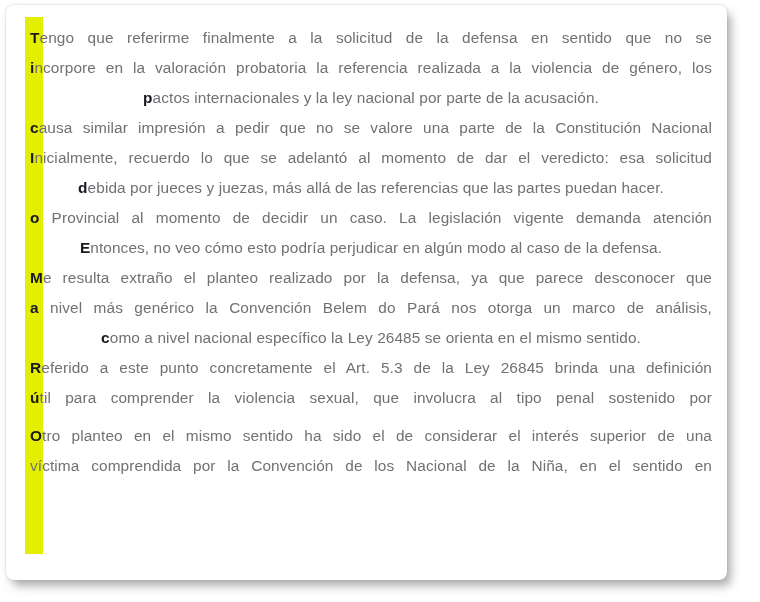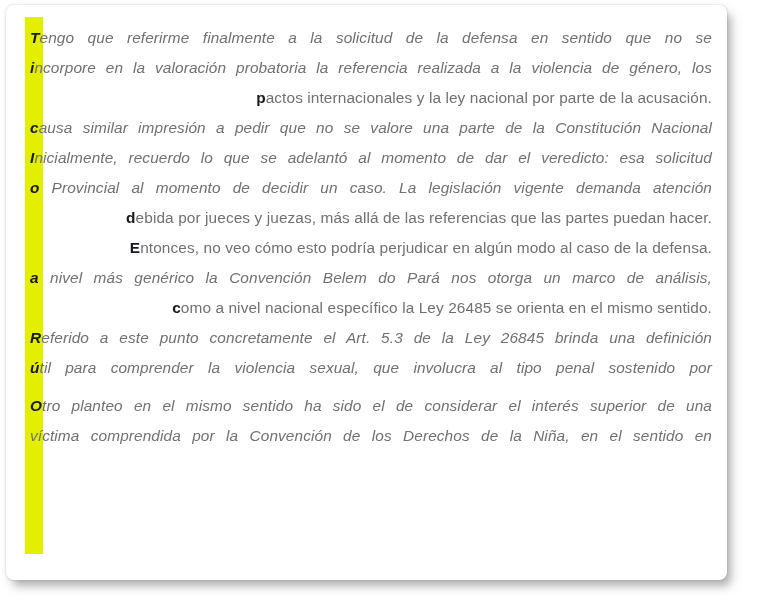--- a/index.html
+++ b/index.html
@@ -37,50 +37,50 @@
     top: 18px;
     width: 682px;
     z-index: 1;
   }
   .line {
     font-size: 15.4px;
     line-height: 30px;
     height: 30px;
     color: #717171;
     white-space: normal;
-    text-align: right;
+    text-align: center;
     letter-spacing: 0.1px;
   }
   .line.stretch {
     text-align: justify;
     text-align-last: justify;
-    font-style: italic;
   }
   .line.gap {
     margin-top: 8px;
   }
   .drop {
     font-weight: 700;
     color: #18181f;
   }
 </style>
 </head>
 <body>
 
 <div class="page">
   <div class="highlight-bar"></div>
   <div class="content">
       <div class="line stretch"><span class="drop">T</span>engo que referirme finalmente a la solicitud de la defensa en sentido que no se</div>
       <div class="line stretch"><span class="drop">i</span>ncorpore en la valoración probatoria la referencia realizada a la violencia de género, los</div>
       <div class="line"><span class="drop">p</span>actos internacionales y la ley nacional por parte de la acusación.</div>
       <div class="line stretch"><span class="drop">c</span>ausa similar impresión a pedir que no se valore una parte de la Constitución Nacional</div>
       <div class="line stretch"><span class="drop">I</span>nicialmente, recuerdo lo que se adelantó al momento de dar el veredicto: esa solicitud</div>
+      <div class="line"><span class="drop">d</span>ebida por jueces y juezas, más allá de las referencias que las partes puedan hacer.</div>
       <div class="line stretch"><span class="drop">o</span> Provincial al momento de decidir un caso. La legislación vigente demanda atención</div>
-      <div class="line"><span class="drop">d</span>ebida por jueces y juezas, más allá de las referencias que las partes puedan hacer.</div>
       <div class="line"><span class="drop">E</span>ntonces, no veo cómo esto podría perjudicar en algún modo al caso de la defensa.</div>
+      <div class="line stretch"><span class="drop">M</span>e resulta extraño el planteo realizado por la defensa, ya que parece desconocer que</div>
       <div class="line stretch"><span class="drop">a</span> nivel más genérico la Convención Belem do Pará nos otorga un marco de análisis,</div>
       <div class="line"><span class="drop">c</span>omo a nivel nacional específico la Ley 26485 se orienta en el mismo sentido.</div>
       <div class="line stretch"><span class="drop">R</span>eferido a este punto concretamente el Art. 5.3 de la Ley 26845 brinda una definición</div>
       <div class="line stretch"><span class="drop">ú</span>til para comprender la violencia sexual, que involucra al tipo penal sostenido por</div>
       <div class="line stretch gap"><span class="drop">O</span>tro planteo en el mismo sentido ha sido el de considerar el interés superior de una</div>
-      <div class="line stretch">víctima comprendida por la Convención de los Derechos de la Niña, en el sentido en</div>
+      <div class="line stretch">víctima comprendida por la Convención de los Nacional de la Niña, en el sentido en</div>
     </div>
 </div>
 
 </body></html>

